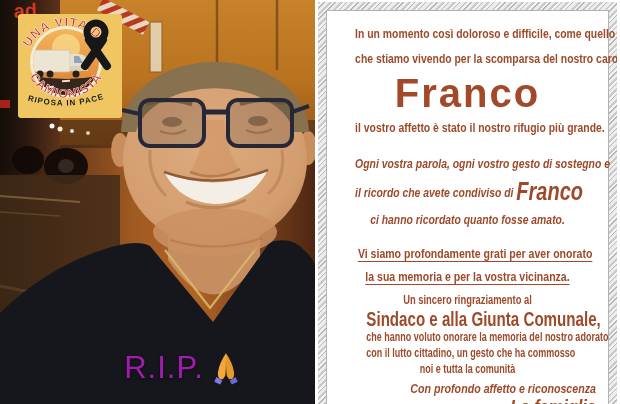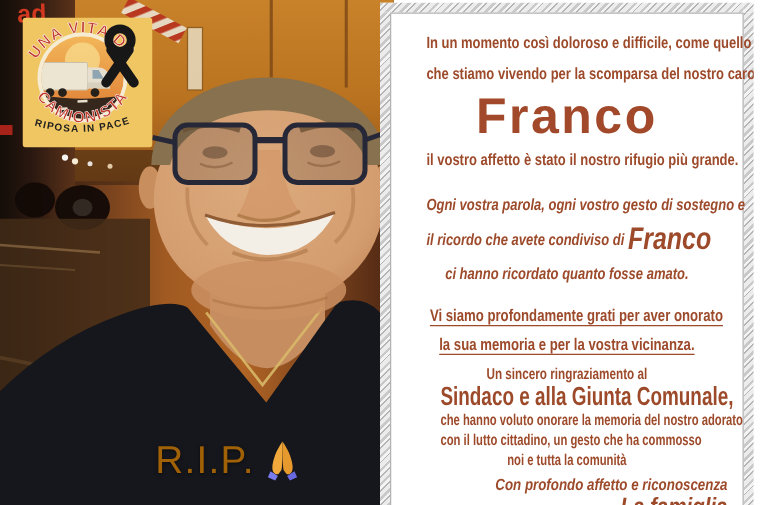--- a/index.html
+++ b/index.html
@@ -5,25 +5,25 @@
   * { margin:0; padding:0; box-sizing:border-box; }
   html,body { width:620px; height:404px; overflow:hidden; background:#fff;
               font-family:"Liberation Sans", sans-serif; }
   .stage { position:relative; width:620px; height:404px; background:#fff; }
 
   
   .photo { position:absolute; left:0; top:0; width:315px; height:404px; overflow:hidden; }
   .badge { position:absolute; left:18px; top:14px; width:104px; height:104px; }
   .ripline { position:absolute; left:0; top:350px; width:315px; display:flex;
              justify-content:center; align-items:center; gap:5px; transform:translateX(26px); }
-  .riptext { color:#a16207; font-size:31px; font-weight:500; letter-spacing:1px;
+  .riptext { color:#a21caf; font-size:31px; font-weight:500; letter-spacing:1px;
              text-shadow:0 1px 3px rgba(0,0,0,.55); }
 
   
-  .card-wrap { position:absolute; left:304px; top:2px; width:299px; height:402px; overflow:hidden; }
+  .card-wrap { position:absolute; left:318px; top:2px; width:299px; height:402px; overflow:hidden; }
   .card { width:100%; height:412px; background:#fff;
           border:8px solid;
           border-image:repeating-linear-gradient(135deg,#c9c9c9 0 2px,#f3f3f3 2px 4px,#b4b4b4 4px 5px,#ececec 5px 8px) 8; }
   .card-inner { width:100%; height:100%; border:1px solid #b3b3b3; padding-top:10px;
                 text-align:center; color:#9d4a2b; }
 
   .t-comic  { font-weight:bold; font-size:13px; line-height:25px; transform:scaleX(.80); transform-origin:50% 50%; white-space:nowrap; }
   .t-name   { font-weight:bold; font-size:40px; line-height:44px; letter-spacing:2px; color:#a1492a; }
   .t-ital   { font-style:italic; font-weight:bold; font-size:13px; line-height:24px; transform:scaleX(.80); transform-origin:50% 50%; white-space:nowrap; }
   .t-ital-mid { font-style:italic; font-weight:bold; font-size:13px; line-height:30px; transform:scaleX(.80); transform-origin:50% 50%; white-space:nowrap; }

